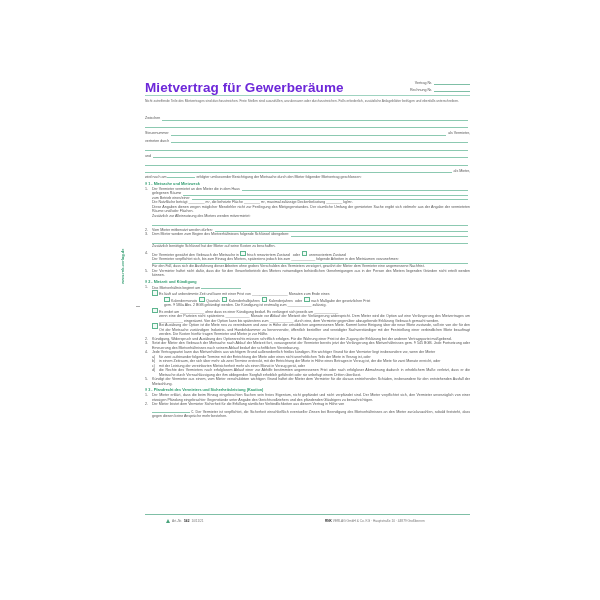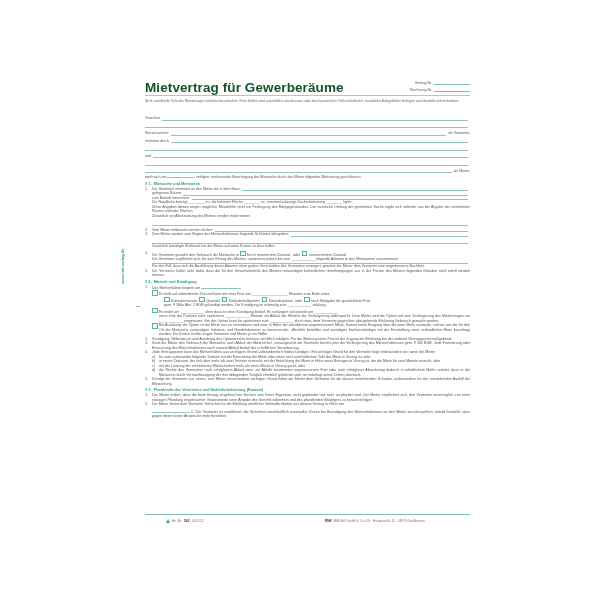--- a/index.html
+++ b/index.html
@@ -1,18 +1,18 @@
 <!DOCTYPE html>
 <html><head>
 <meta charset="utf-8">
 <style>
   html, body { margin:0; padding:0; background:#ffffff; }
   body { width:600px; height:600px; position:relative; overflow:hidden;
          font-family:"Liberation Sans", sans-serif; color:#333; }
-  .title { position:absolute; left:145px; top:80px; font-size:13.5px; font-weight:bold; color:#14532d; letter-spacing:0.1px; }
+  .title { position:absolute; left:145px; top:80px; font-size:13.5px; font-weight:bold; color:#6d28d9; letter-spacing:0.1px; }
   .hdr-fields { position:absolute; left:378px; top:78px; width:92px; font-size:3.6px; color:#555; }
   .hdr-fields .row { display:flex; justify-content:flex-end; align-items:flex-end; height:7px; }
   .hdr-fields .ln { width:36px; border-bottom:0.6px solid #7fbfa6; margin-left:2px; height:4px; }
   .title-rule { position:absolute; left:145px; top:95px; width:325px; border-top:1.4px solid #9fd3c0; }
   .intro { position:absolute; left:145px; top:99px; width:325px; font-size:3.3px; line-height:4.4px; color:#666; }
   .body { position:absolute; left:145px; top:113px; width:325px; font-size:3.6px; line-height:4.5px; color:#555; }
   .fline { display:flex; align-items:flex-end; height:7.5px; }
   .fline .ul { flex:1; border-bottom:0.7px solid #8cc9b1; height:4px; margin:0 2px; }
   .fline.blank .ul { margin-left:0; }
   .sect { color:#2e9b6e; font-weight:bold; font-size:3.8px; margin-top:2px; line-height:5px; }

